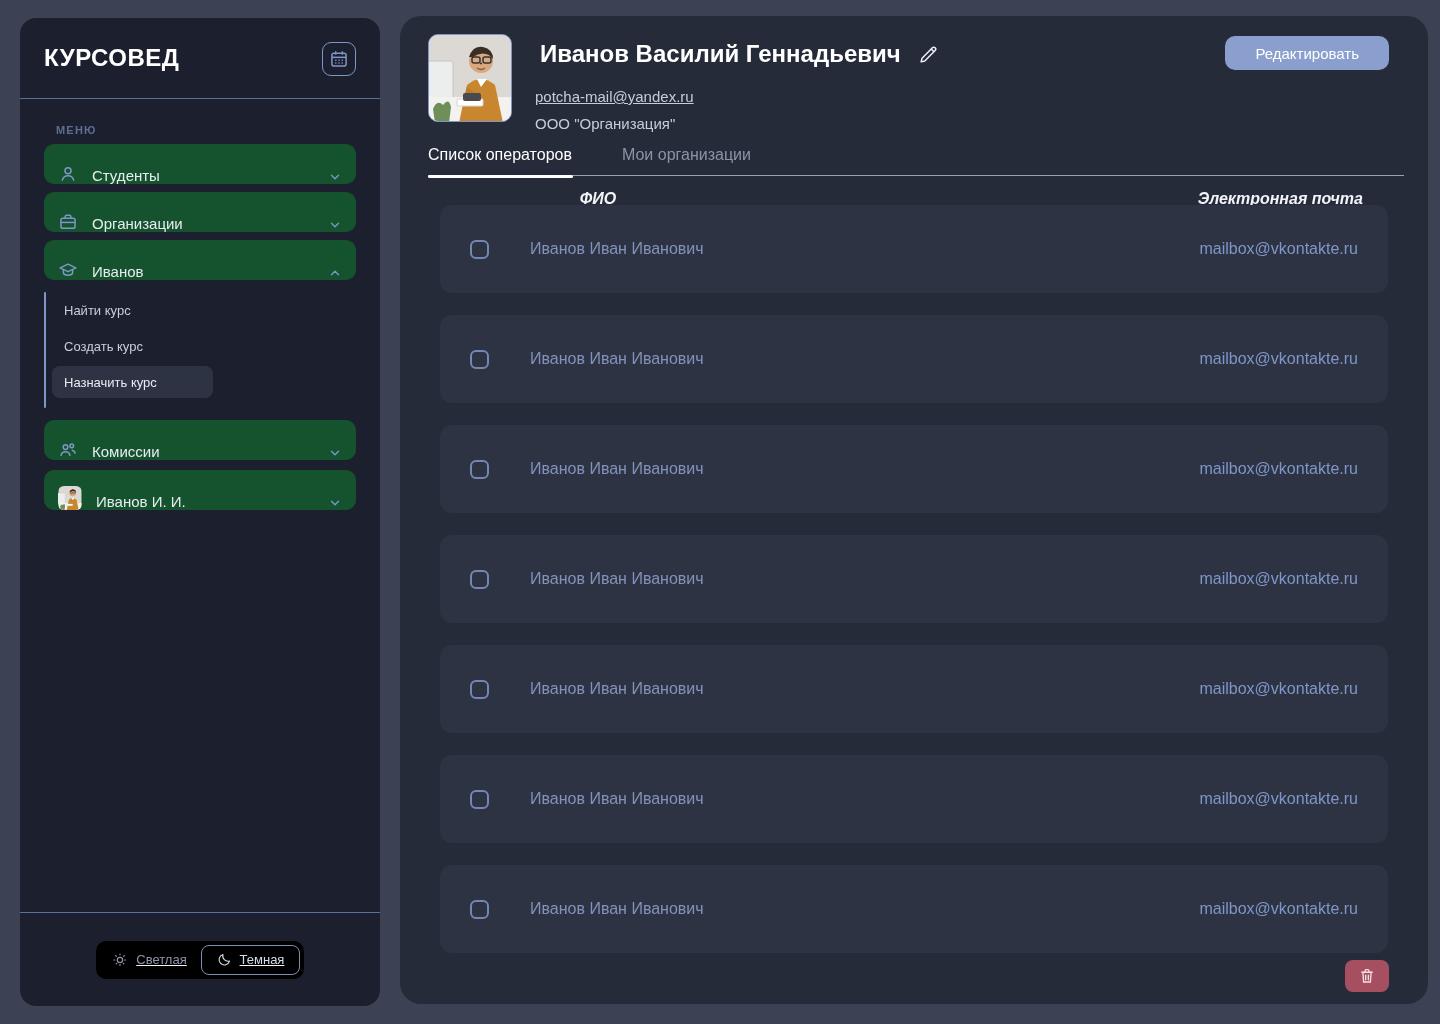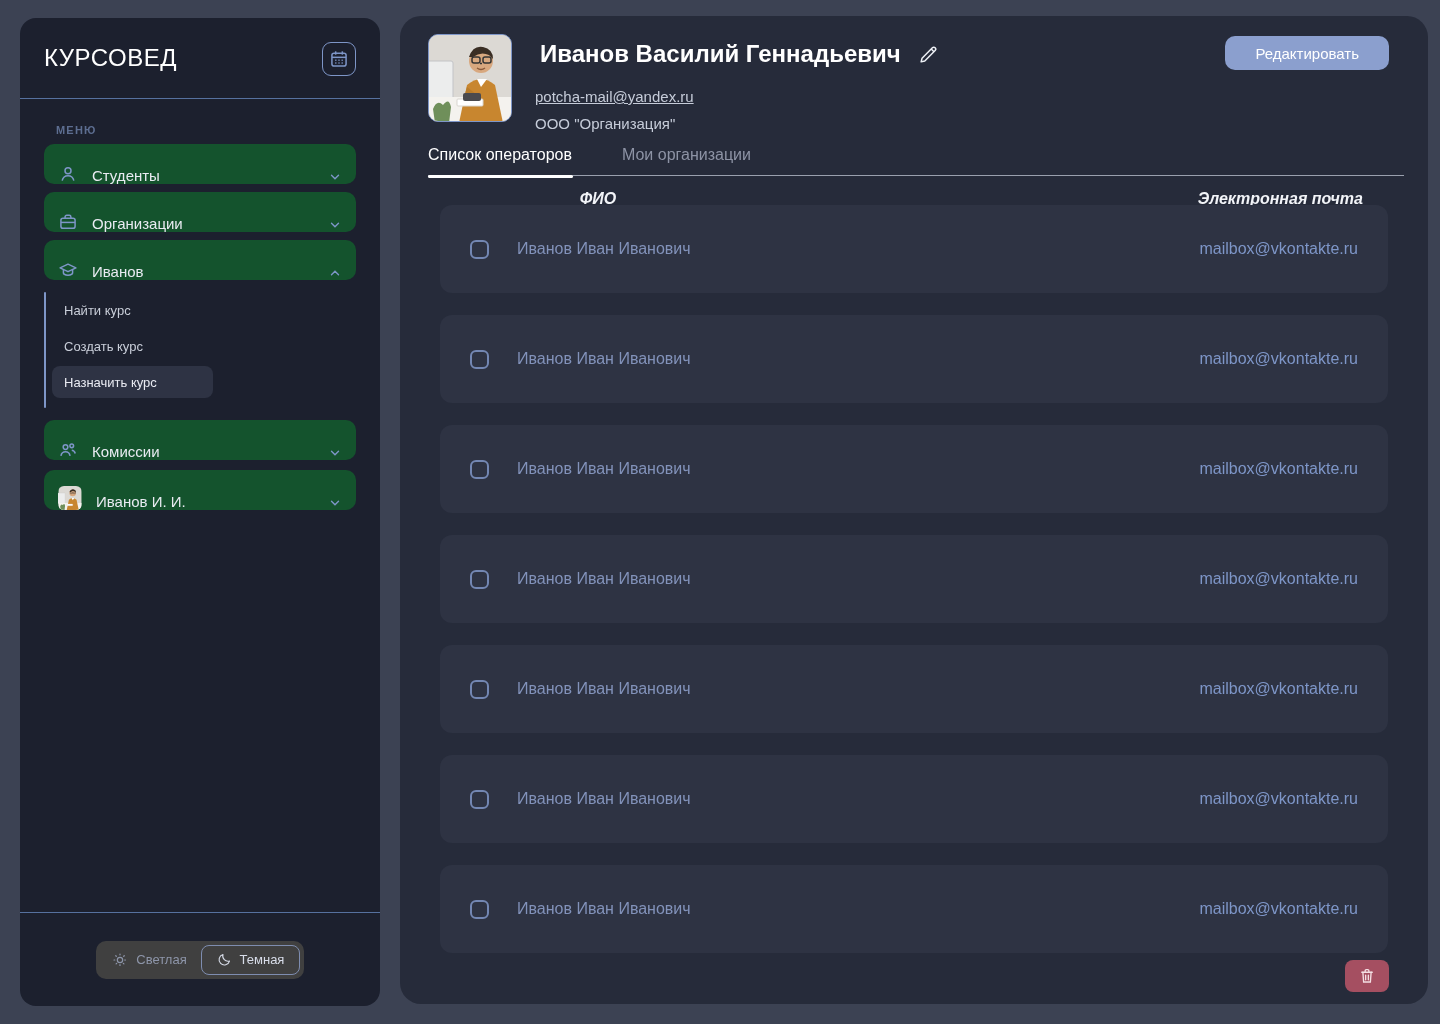--- a/index.html
+++ b/index.html
@@ -11,21 +11,21 @@
   }
   svg { display:block; }
 
   
   .sidebar {
     position:absolute; left:20px; top:18px; width:360px; height:988px;
     background:#1c202e; border-radius:16px;
   }
   .sb-header { position:relative; height:81px; border-bottom:1px solid #56719f; }
   .logo {
-    position:absolute; left:24px; top:26px; font-size:24px; font-weight:400;
+    position:absolute; left:24px; top:26px; font-size:24px; font-weight:700;
     letter-spacing:0.5px; color:#ffffff;
   }
   .calendar-btn {
     position:absolute; right:24px; top:24px; width:34px; height:34px;
     border:1.5px solid #7e96c8; border-radius:9px; background:transparent;
     display:flex; align-items:center; justify-content:center; color:#7e96c8; cursor:pointer;
   }
   .menu-label {
     position:absolute; left:36px; top:106px; font-size:11px; letter-spacing:1.2px;
     color:#5d6e91; font-weight:700;
@@ -54,22 +54,22 @@
     width:fit-content; min-width:160px; cursor:pointer;
   }
   .submenu-item.active { background:#2e3344; color:#e9ebf2; padding-right:56px; }
 
   .sb-footer {
     position:absolute; left:0; right:0; bottom:0; height:94px;
     border-top:1px solid #56719f;
     display:flex; align-items:center; justify-content:center;
   }
   .theme-toggle {
-    width:208px; height:38px; background:#404040; border-radius:10px;
-    display:flex; align-items:center; padding:4px; gap:2px;
+    width:208px; height:38px; background:#000000; border-radius:10px;
+    display:flex; align-items:center; padding:4px; gap:2px;text-decoration:underline;
   }
   .theme-opt {
     flex:1; height:30px; display:flex; align-items:center; justify-content:center;
     gap:8px; font-size:13px; color:#8d95a9; border-radius:8px; cursor:pointer;
     border:1.5px solid transparent; background:transparent;
   }
   .theme-opt.active { border-color:#7e8db0; color:#d7dce8; }
   .theme-opt .t-icon { display:flex; color:inherit; }
 
   
@@ -105,21 +105,21 @@
     position:absolute; left:28px; top:159px; width:976px; height:1px; background:#9aa0ae;
   }
 
   .col-h { position:absolute; top:174px; font-size:16px; font-weight:700; color:#f2f4f8;font-style:italic; }
   .col-h.name-h { left:28px; width:340px; text-align:center; }
   .col-h.email-h { right:65px; }
 
   .rows { position:absolute; left:40px; top:189px; width:948px; }
   .row {
     height:88px; margin-bottom:22px; background:#2e3343; border-radius:12px;
-    display:flex; align-items:center; padding:0 30px; cursor:pointer;
+    display:flex; align-items:center; padding:0 30px; cursor:pointer;gap:13px;
   }
   .checkbox {
     width:19px; height:19px; border:2px solid #7387b3; border-radius:6px;
     margin-right:28px; flex:none; cursor:pointer;
   }
   .row-name { font-size:16px; color:#8292ba; flex:1; }
   .row-email { font-size:16px; color:#7e96c8; }
 
   .trash-btn {
     position:absolute; right:39px; bottom:12px; width:44px; height:32px;

